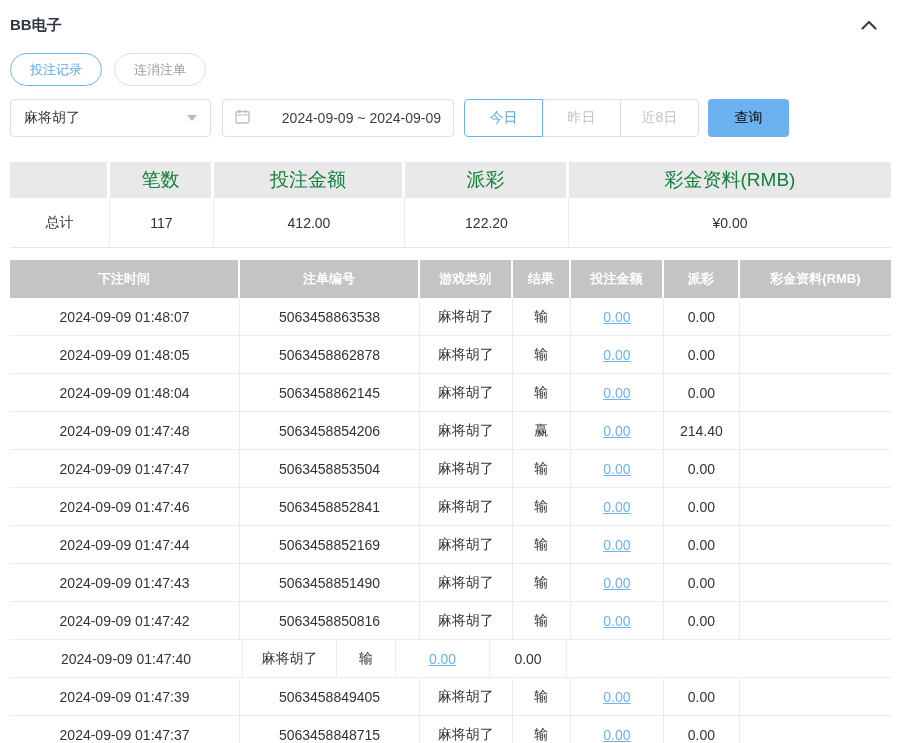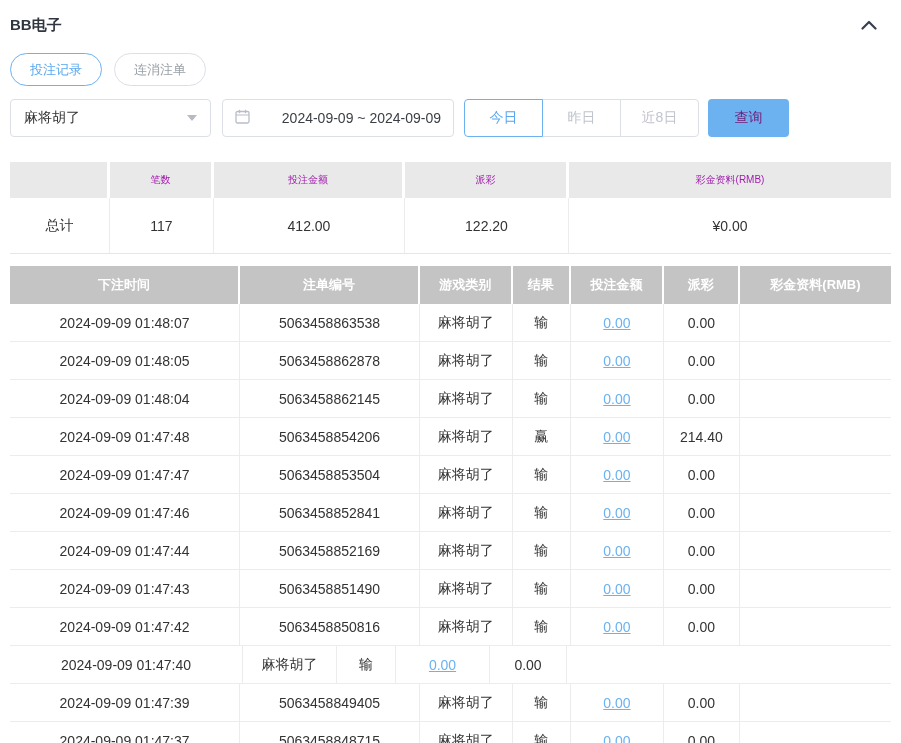--- a/index.html
+++ b/index.html
@@ -43,35 +43,35 @@
     width:79px; height:38px; background:#fff; border:1px solid #dcdfe6;
     font-size:14px; color:#c0c4cc; cursor:pointer; margin-left:-1px;
     display:flex; align-items:center; justify-content:center; position:relative;
     font-family:inherit;
   }
   .btn-group .qbtn:first-child { border-radius:4px 0 0 4px; margin-left:0; }
   .btn-group .qbtn:last-child { border-radius:0 4px 4px 0; }
   .btn-group .qbtn.active { border-color:#6cb2f0; color:#5aa7ee; z-index:2; }
   .query-btn {
     width:81px; height:38px; margin-left:9px; border:none; border-radius:4px;
-    background:#6cb2f0; color:#701a75; font-size:14px; cursor:pointer; font-family:inherit;
+    background:#6cb2f0; color:#000000; font-size:14px; cursor:pointer; font-family:inherit;
   }
 
   
   .summary { margin-top:25px; width:881px; }
   .summary .srow { display:flex; }
   .summary .shead { height:36px; }
   .summary .shead .scell {
-    background:#e9e9e9; color:#a21caf; font-size:10px;
+    background:#e9e9e9; color:#15803d; font-size:19px;
     display:flex; align-items:center; justify-content:center;
     border-right:3px solid #fff; height:36px;
   }
   .summary .shead .scell:last-child { border-right:none; }
   .summary .sbody .scell {
-    height:56px; font-size:14px; color:#333; background:#fff;
+    height:50px; font-size:14px; color:#333; background:#fff;
     display:flex; align-items:center; justify-content:center;
     border-bottom:1px solid #e6e6e6; border-right:1px solid #ececec;
   }
   .summary .sbody .scell:last-child { border-right:none; }
   .sc1{width:100px;} .sc2{width:104px;} .sc3{width:191px;} .sc4{width:164px;} .sc5{width:322px;}
 
   
   .main-table { margin-top:12px; width:881px; }
   .thead { display:flex; height:38px; }
   .th {

